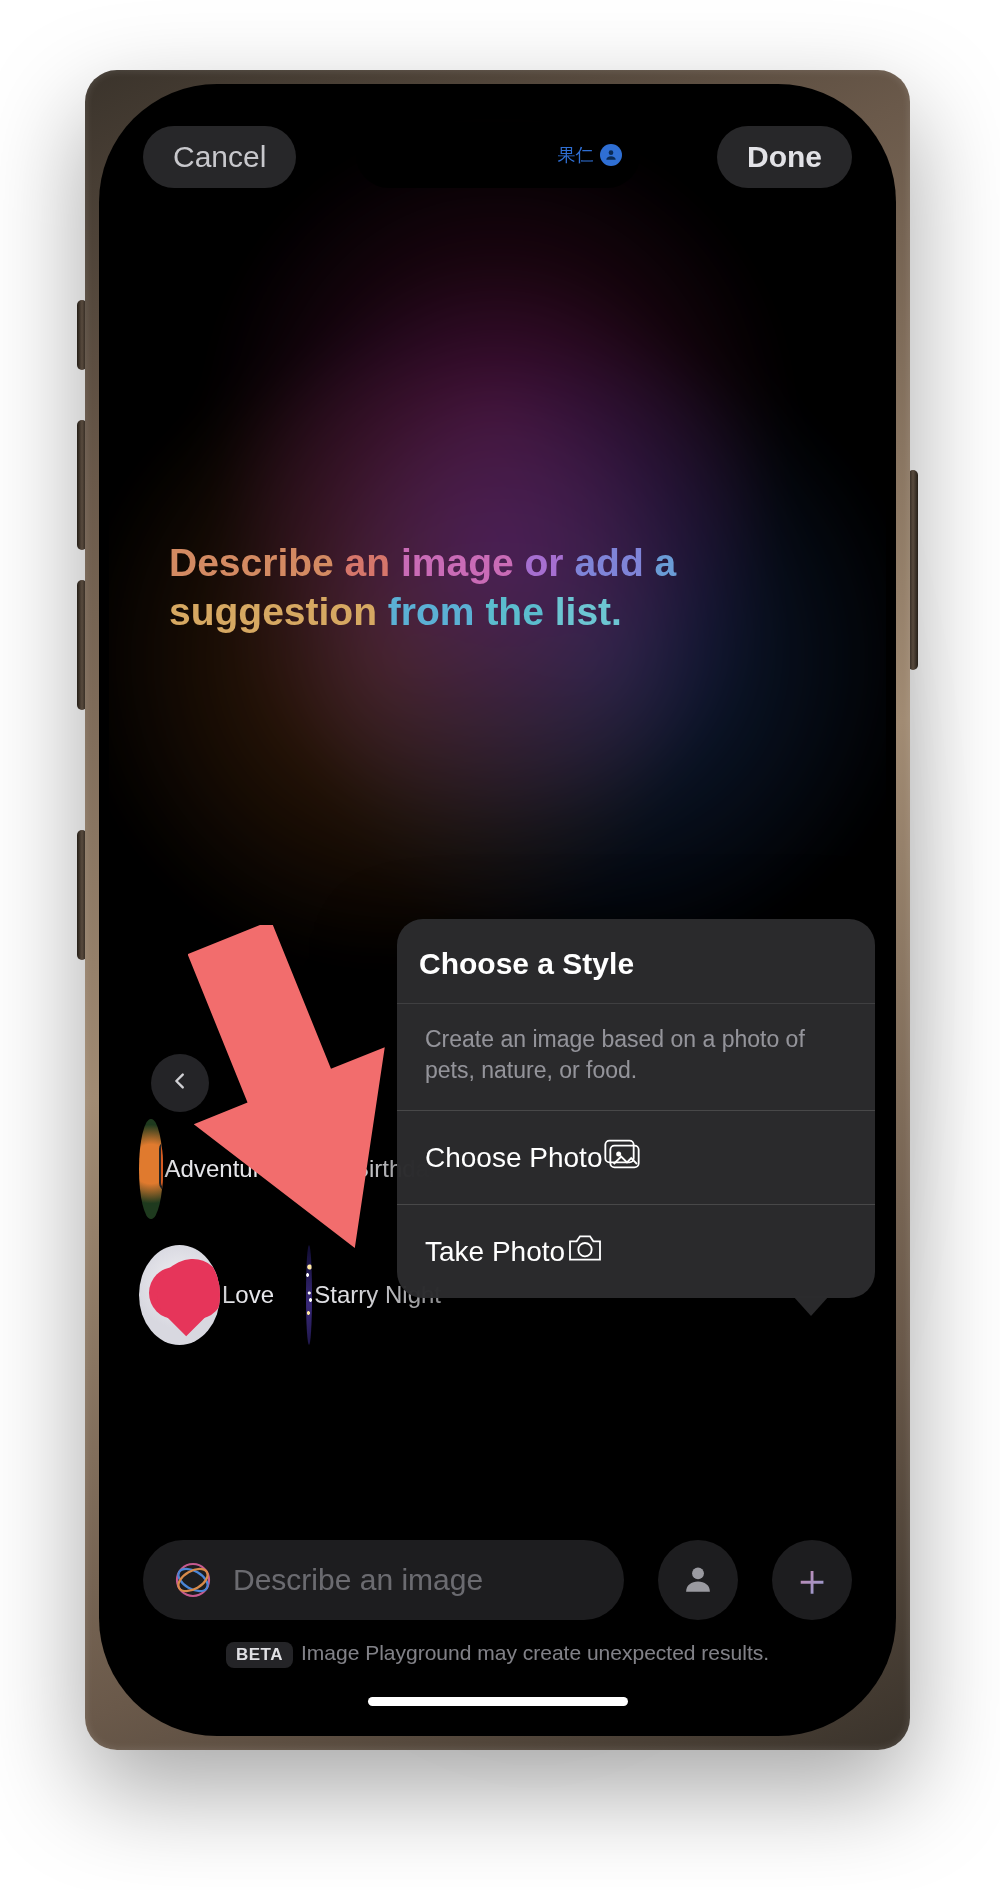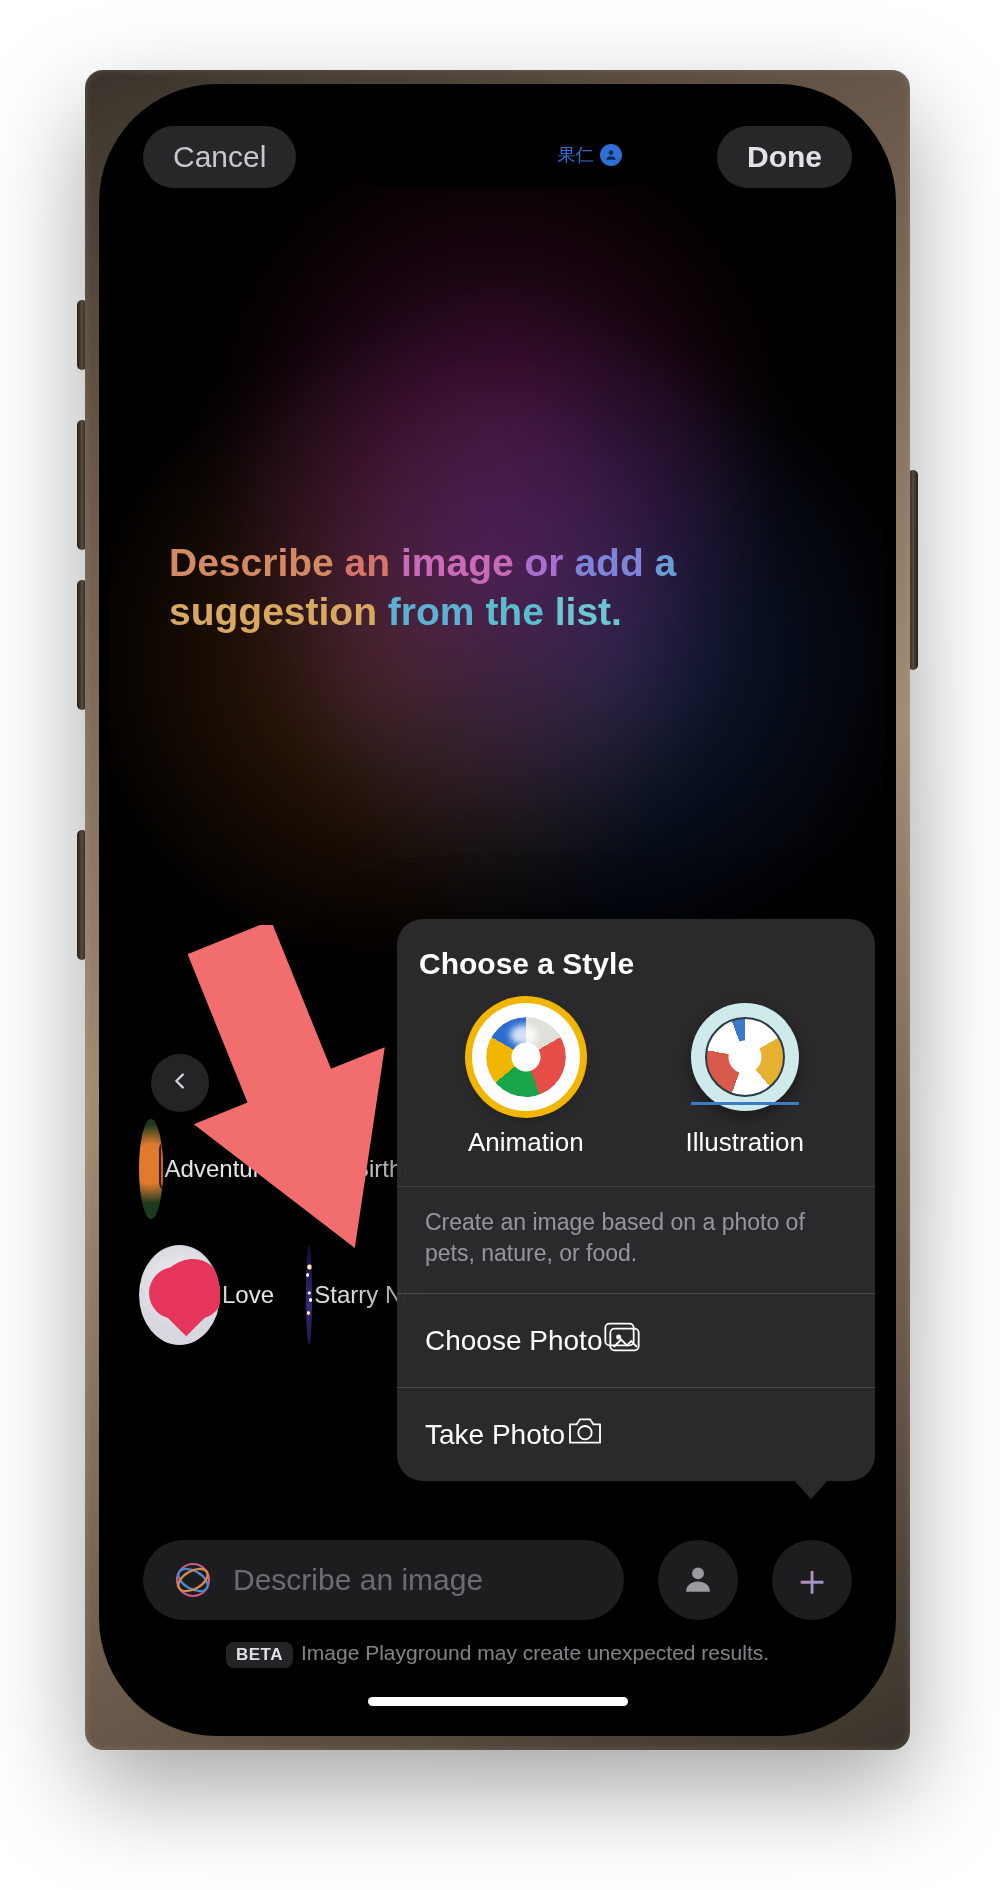--- a/index.html
+++ b/index.html
@@ -20,21 +20,21 @@
     width: 830px; height: 1680px;
     border-radius: 140px;
     background: radial-gradient(ellipse at center, rgba(0,0,0,0.35), rgba(0,0,0,0) 70%);
     filter: blur(30px);
   }
 
   .phone {
     position: absolute;
     left: 85px; top: 70px;
     width: 825px; height: 1680px;
-    border-radius: 18px;
+    border-radius: 32px;
     background: linear-gradient(155deg, #3a332b 0%, #6a594a 20%, #a18b73 50%, #6a594a 80%, #3a332b 100%);
     padding: 14px;
     box-shadow: 0 40px 100px rgba(0,0,0,0.35), inset 0 0 8px rgba(255,255,255,0.15);
   }
   .phone-inner {
     width: 100%; height: 100%;
     background: #000;
     border-radius: 118px;
     padding: 10px;
   }
@@ -322,34 +322,20 @@
             </div>
             <div class="sugg-item">
               <div class="sugg-circ c-starry"></div>
               <div class="sugg-label">Starry Night</div>
             </div>
           </div>
         </div>
 
         <div class="popover">
           <div class="pop-title">Choose a Style</div>
-          <div class="styles-row">
-            <div class="style-item">
-              <div class="style-circ style-anim">
-                <div class="ball ball-anim"></div>
-              </div>
-              <div class="style-label">Animation</div>
-            </div>
-            <div class="style-item">
-              <div class="style-circ style-illus illus-bg">
-                <div class="ball ball-illus"></div>
-              </div>
-              <div class="style-label">Illustration</div>
-            </div>
-          </div>
           <div class="pop-desc">Create an image based on a photo of pets, nature, or food.</div>
           <div class="pop-row">
             <span>Choose Photo</span>
             <span>
               <svg viewBox="0 0 48 40">
                   <rect x="4" y="4" width="34" height="26" rx="5"></rect>
                   <rect x="10" y="10" width="34" height="26" rx="5"></rect>
                   <circle cx="20" cy="20" r="3" fill="#fff" stroke="none"></circle>
                   <path d="M14 32l9-9 7 7 5-5 7 7"></path>
                 </svg>

